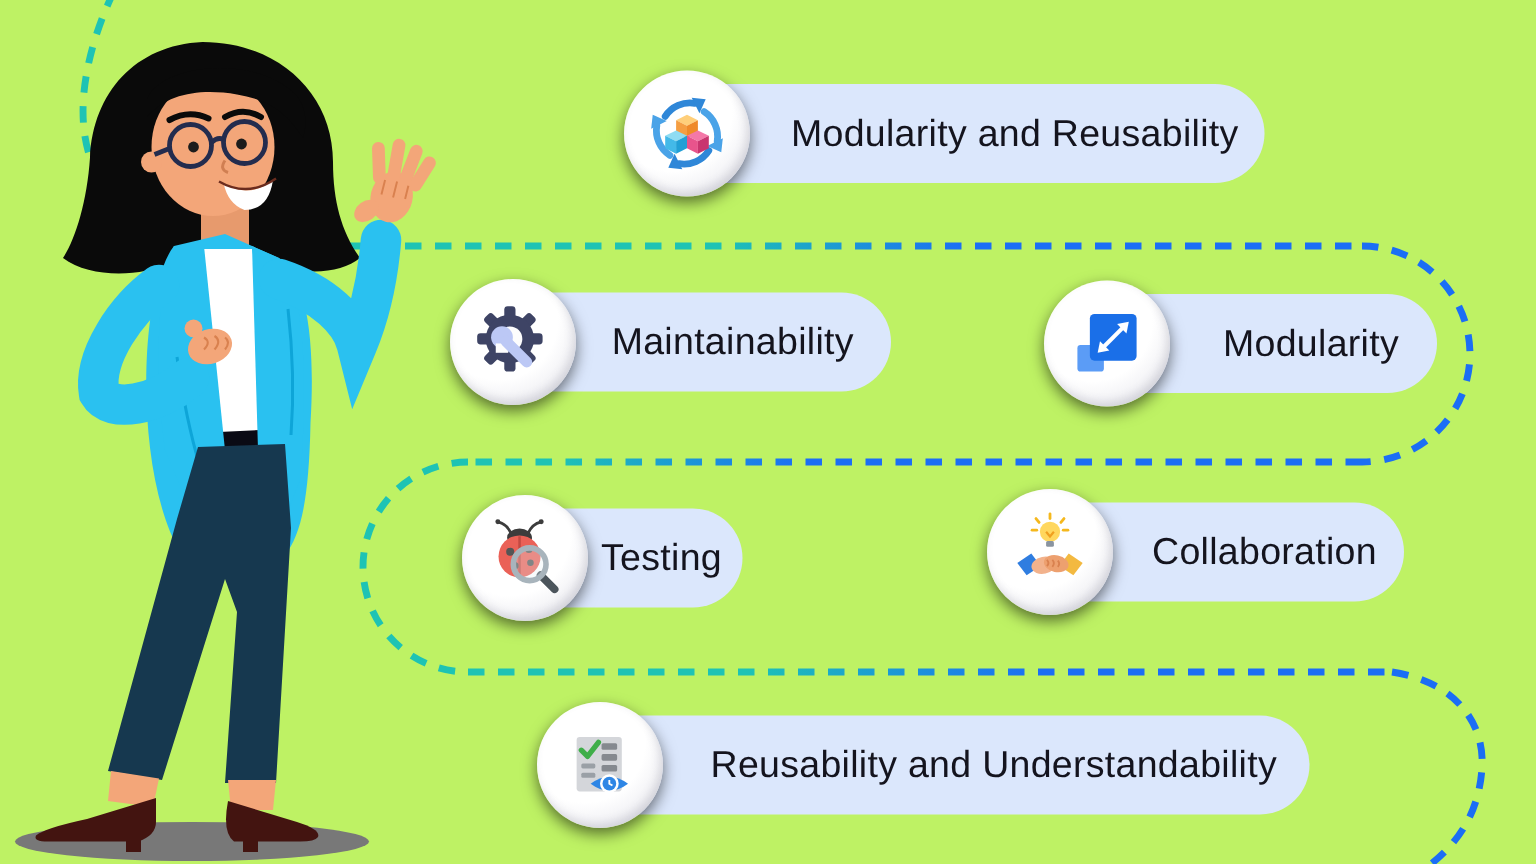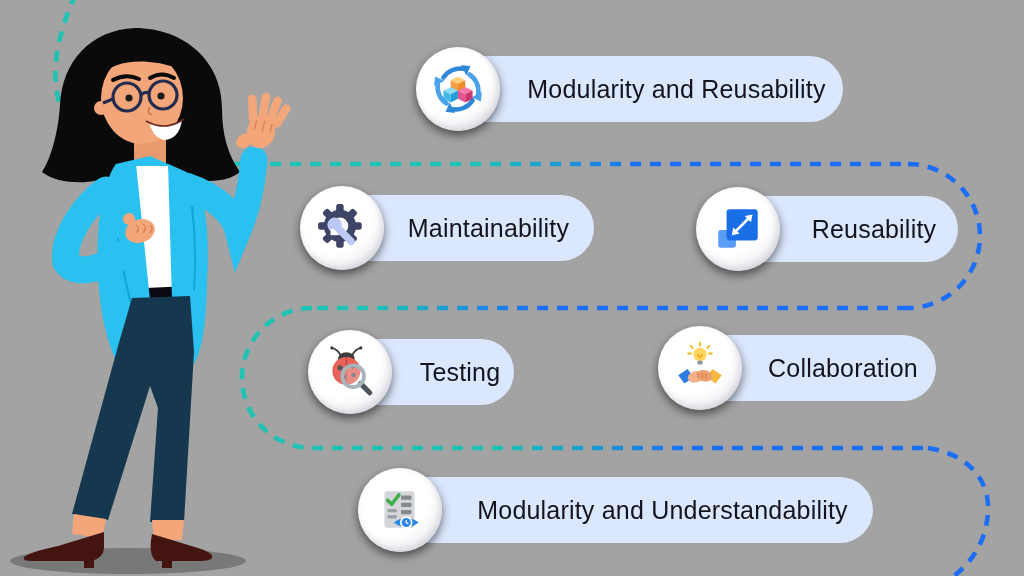--- a/index.html
+++ b/index.html
@@ -1,16 +1,16 @@
 <!DOCTYPE html>
 <html><head>
 <meta charset="utf-8">
 <style>
   html,body{margin:0;padding:0;background:#000;}
-  #stage{position:relative;width:1024px;height:576px;background:#a3a3a3;overflow:hidden;
+  #stage{position:relative;width:1024px;height:576px;background:#bef264;overflow:hidden;
          font-family:"Liberation Sans",sans-serif;}
   #paths-layer{position:absolute;left:0;top:0;z-index:1;}
   #character{position:absolute;left:0;top:0;z-index:3;}
   .feature{position:absolute;z-index:2;}
   .pill{position:absolute;background:#dbe7fc;border-radius:34px;height:66px;
         display:flex;align-items:center;justify-content:center;
         padding-left:78px;box-sizing:border-box;}
   .pill-label{color:#14141e;font-size:25px;font-weight:500;letter-spacing:.2px;white-space:nowrap;}
   .icon-circle{position:absolute;width:84px;height:84px;border-radius:50%;
         background:radial-gradient(circle at 38% 32%, #ffffff 52%, #f0f0f4 74%, #dfdfe6 100%);
@@ -115,35 +115,35 @@
           <circle cx="16" cy="30" r="7" fill="#bcc8f5"></circle>
           <rect x="12" y="34" width="8" height="6" fill="#fdfdfd" transform="rotate(-45 16 30)"></rect>
           <rect x="16" y="26.5" width="26" height="7" rx="3.5" fill="#bcc8f5"></rect>
         </g>
       </svg>
     </div>
   </div>
 
   <div class="feature">
     <div class="pill" style="left:712px;top:196px;width:246px;">
-      <span class="pill-label">Reusability</span>
+      <span class="pill-label">Modularity</span>
     </div>
     <div class="icon-circle" style="left:696px;top:187px;">
       <svg width="54" height="54" viewBox="0 0 52 52">
         <rect x="7" y="27" width="17" height="17" rx="2" fill="#5b9cf6"></rect>
         <rect x="15" y="7" width="30" height="30" rx="3" fill="#1a6fe8"></rect>
         <line x1="22.5" y1="29.5" x2="37.5" y2="14.5" stroke="#ffffff" stroke-width="2.6"></line>
         <polygon points="20,32 21.5,24.5 27.5,30.5" fill="#ffffff"></polygon>
         <polygon points="40,12 38.5,19.5 32.5,13.5" fill="#ffffff"></polygon>
       </svg>
     </div>
   </div>
 
   <div class="feature">
-    <div class="pill" style="left:328px;top:339px;width:186px;">
+    <div class="pill" style="left:309px;top:339px;width:186px;">
       <span class="pill-label">Testing</span>
     </div>
     <div class="icon-circle" style="left:308px;top:330px;">
       <svg width="54" height="54" viewBox="0 0 52 52">
         <g>
           <path d="M 17,10 Q 14,4 9,3" stroke="#3c3c3c" stroke-width="1.8" fill="none"></path>
           <path d="M 28,10 Q 31,4 36,3" stroke="#3c3c3c" stroke-width="1.8" fill="none"></path>
           <circle cx="8.6" cy="2.8" r="1.6" fill="#3c3c3c"></circle>
           <circle cx="36.4" cy="2.8" r="1.6" fill="#3c3c3c"></circle>
           <ellipse cx="22.5" cy="13" rx="8" ry="6" fill="#3c3c3c"></ellipse>
@@ -190,21 +190,21 @@
             <path d="M 27.5,31 q 2,2 0,4.5"></path>
             <path d="M 31,31.5 q 1.8,2 0,4"></path>
           </g>
         </g>
       </svg>
     </div>
   </div>
 
   <div class="feature">
     <div class="pill" style="left:374px;top:477px;width:499px;">
-      <span class="pill-label">Modularity and Understandability</span>
+      <span class="pill-label">Reusability and Understandability</span>
     </div>
     <div class="icon-circle" style="left:358px;top:468px;">
       <svg width="54" height="54" viewBox="0 0 52 52">
         <rect x="11" y="8" width="29" height="35" rx="2" fill="#d4d6da"></rect>
         <g fill="#85898f">
           <rect x="27" y="12" width="10" height="4.2" rx="1"></rect>
           <rect x="27" y="19" width="10" height="4.2" rx="1"></rect>
           <rect x="27" y="26" width="10" height="4.2" rx="1"></rect>
         </g>
         <g fill="#9aa0a6">

